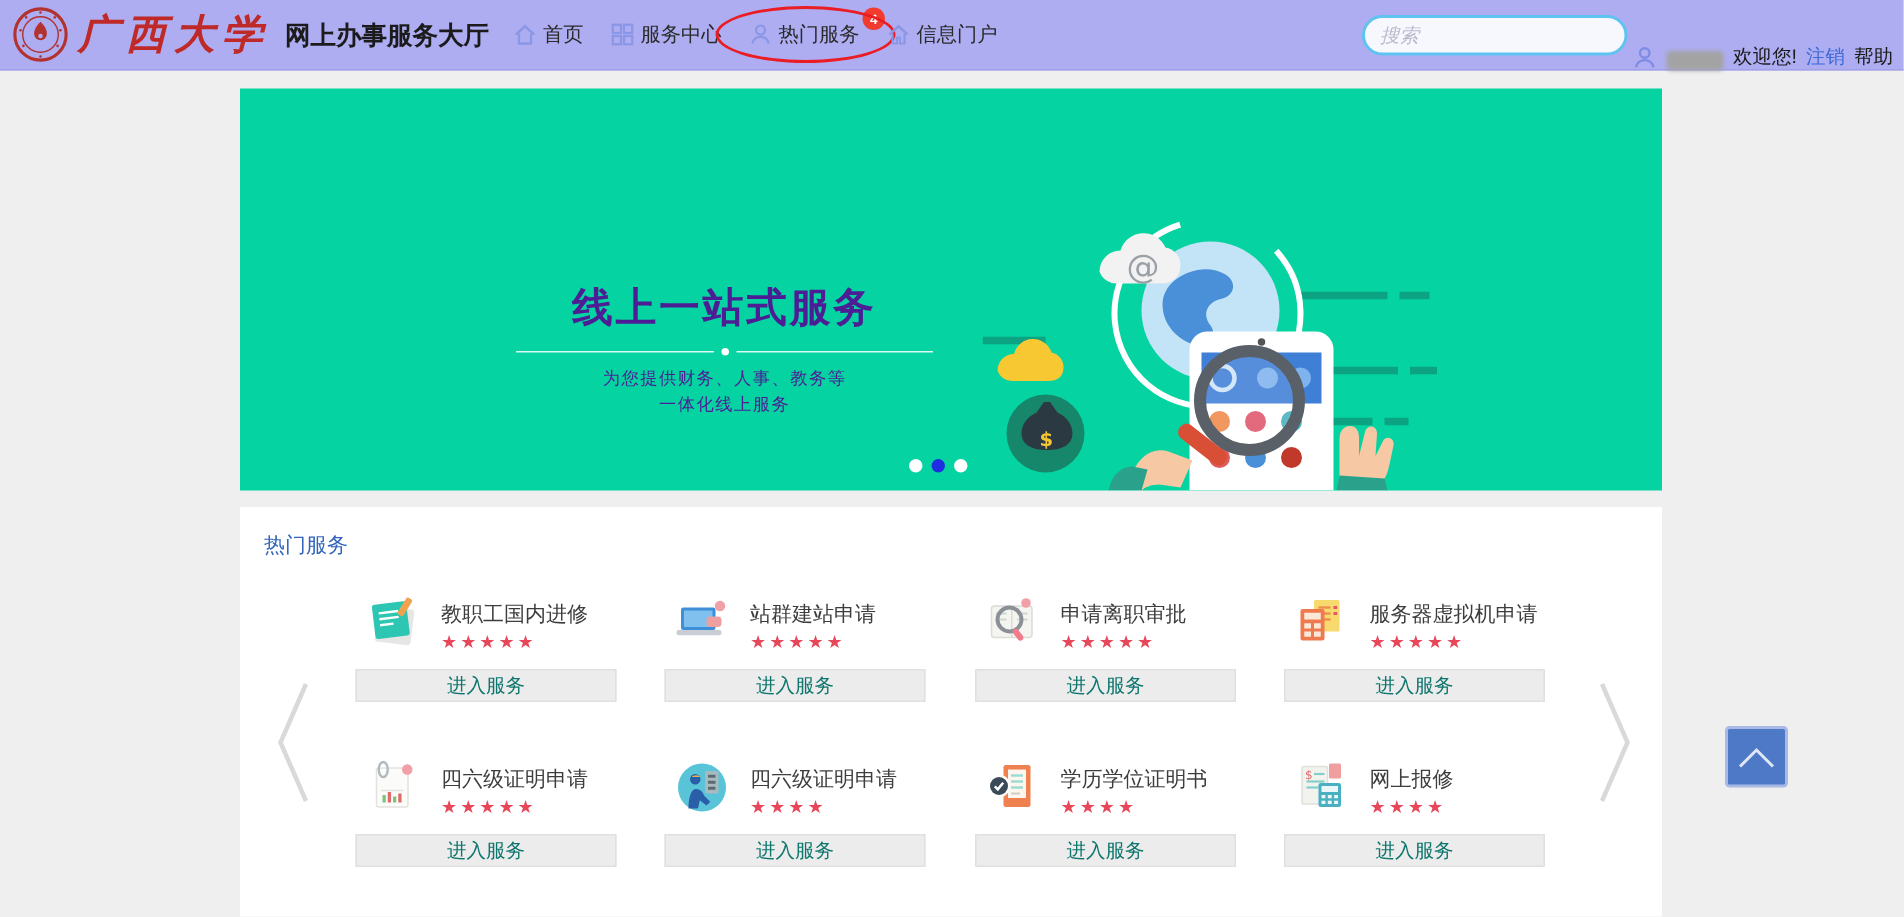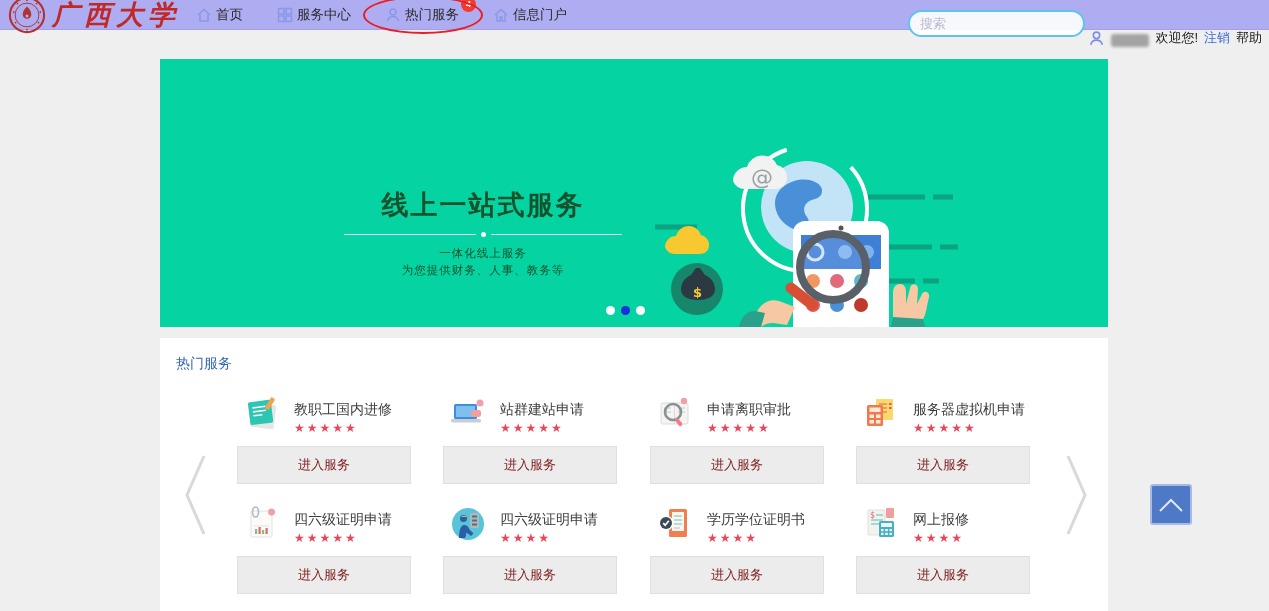--- a/index.html
+++ b/index.html
@@ -1,69 +1,69 @@
 <!DOCTYPE html>
 <html><head>
 <meta charset="utf-8">
 <style>
   * { margin:0; padding:0; box-sizing:border-box; }
   html,body { width:1269px; height:611px; overflow:hidden; background:#efefef;
     font-family:"Liberation Sans","DejaVu Sans",sans-serif; }
 
   
-  .header { position:absolute; left:0; top:0; width:1269px; height:30px;
+  .header { position:absolute; left:0; top:0; width:1269px; height:47px;
     background:#aeadf2; display:flex; align-items:center; border-bottom:1px solid #a2a1e8; }
   .seal { width:38px; height:38px; margin-left:8px; flex:0 0 auto; }
   .uni-name { font-family:"DejaVu Serif","Liberation Serif",serif; font-style:italic; font-weight:bold;
     color:#bf2a28; font-size:27px; letter-spacing:5px; margin-left:6px; white-space:nowrap; }
   .portal-title { font-size:17px; font-weight:bold; color:#1b1b1b; margin-left:10px; white-space:nowrap; }
-  .nav { display:flex; align-items:center; margin-left:16px; gap:34px; }
+  .nav { display:flex; align-items:center; margin-left:16px; gap:18px; }
   .nav-item { display:flex; align-items:center; gap:4px; font-size:13.5px; color:#2a2a2a;
     cursor:pointer; white-space:nowrap; position:relative; }
   .nav-item svg { display:block; }
   .nav-badge { position:absolute; right:-17px; top:-9px; width:15px; height:15px; border-radius:50%;
     background:#f03b2e; color:#fff; font-size:9px; font-weight:bold; display:flex;
     align-items:center; justify-content:center; }
   .annot-ellipse { position:absolute; left:-22px; top:-10px; width:calc(100% + 46px); height:38px;
     border:2px solid #ea1c24; border-radius:50%; pointer-events:none; }
   .search-wrap { position:absolute; left:908px; top:10px; width:177px; height:27px;
     border:2px solid #5fc3ef; border-radius:14px; background:rgba(255,255,255,.9);
     display:flex; align-items:center; padding:0 8px 0 10px; }
-  .search-input { flex:1; border:none; outline:none; background:transparent; font-size:13px; color:#0f172a; }
+  .search-input { flex:1; border:none; outline:none; background:transparent; font-size:13px; color:#0f172a;font-style:italic; }
   .search-input::placeholder { color:#b9b9cc; }
   .user-area { position:absolute; right:7px; top:0; height:47px; display:flex; align-items:flex-end; gap:6px; }
   .redacted { width:38px; height:13px; background:#a3a3a3; border-radius:3px; filter:blur(1.5px); }
   .welcome { font-size:13px; color:#1a1a1a; }
   .link-logout { font-size:13px; color:#3f6ad8; cursor:pointer; }
   .link-help { font-size:13px; color:#1a1a1a; cursor:pointer; }
 
   
   .banner { position:absolute; left:160px; top:59px; width:948px; height:268px;
     background:#05d3a1; overflow:hidden; }
-  .banner-text { position:absolute; left:178px; top:128px; width:290px; text-align:center; color:#14532d; }
+  .banner-text { position:absolute; left:178px; top:128px; width:290px; text-align:center; color:#4c1d95; }
   .banner-headline { font-size:27px; font-weight:bold; letter-spacing:2px; white-space:nowrap; }
   .banner-divider { display:flex; align-items:center; margin:9px 6px 8px 6px; }
   .banner-divider .line { flex:1; height:1px; background:rgba(255,255,255,.85); }
   .banner-divider .dot { width:5px; height:5px; border-radius:50%; background:#fff; margin:0 5px; }
   .banner-sub { font-size:11.5px; line-height:17px; letter-spacing:1px; }
   .carousel-dots { position:absolute; left:446px; bottom:12px; display:flex; gap:6px; }
   .cdot { width:9px; height:9px; border-radius:50%; background:#fff; cursor:pointer; }
   .cdot.active { background:#1e2de0; }
   .illus { position:absolute; left:495px; top:70px; }
 
   
   .panel { position:absolute; left:160px; top:338px; width:948px; height:273px; background:#fff; }
   .panel-title { position:absolute; left:16px; top:17px; font-size:14px; color:#3366bb;font-family:Liberation Mono, monospace; }
   .card { position:absolute; width:180px; height:130px; }
-  .card-head { display:flex; align-items:flex-start; gap:13px; padding-left:6px; }
+  .card-head { display:flex; align-items:center; gap:13px; padding-left:6px; }
   .svc-icon { width:38px; height:38px; flex:0 0 auto; }
   .svc-name { font-size:14px; color:#3d3d3d; margin-top:6px; white-space:nowrap; cursor:pointer; }
   .svc-stars { font-size:12px; color:#e8475a; letter-spacing:2px; margin-top:2px; }
-  .enter-btn { position:absolute; left:0; top:51px; width:174px; height:38px;
-    background:#ececec; border:1px solid #e0e0e0; font-size:13px; color:#7f1d1d;
+  .enter-btn { position:absolute; left:0; top:51px; width:174px; height:22px;
+    background:#ececec; border:1px solid #e0e0e0; font-size:13px; color:#0f766e;
     font-family:inherit; cursor:pointer; }
   .c1 { left:77px; }  .c2 { left:283px; } .c3 { left:490px; } .c4 { left:696px; }
   .r1 { top:57px; }   .r2 { top:167px; }
 
   
   .arrow { position:absolute; top:453px; cursor:pointer; }
   .arrow-left { left:182px; }
   .arrow-right { left:1064px; }
   .back-top { position:absolute; left:1150px; top:484px; width:42px; height:41px;
     background:#4d79c7; border:2px solid #a9b9e6; border-radius:3px; cursor:pointer;
@@ -83,20 +83,21 @@
         <circle cx="10" cy="8" r="0.9"></circle>
         <circle cx="30" cy="8" r="0.9"></circle>
       <circle cx="6" cy="17" r="0.9"></circle>
         <circle cx="34" cy="17" r="0.9"></circle>
       <circle cx="8" cy="28" r="0.9"></circle>
         <circle cx="32" cy="28" r="0.9"></circle>
         <circle cx="20" cy="35.5" r="0.9"></circle>
     </g>
   </svg>
   <span class="uni-name">广西大学</span>
+  <span class="portal-title">网上办事服务大厅</span>
 
   <div class="nav">
     <div class="nav-item">
       <svg width="16" height="16" viewBox="0 0 16 16">
         <path d="M2 8 8 2.5 14 8" fill="none" stroke="#8a97e6" stroke-width="1.6"></path>
         <path d="M4 7.5V14h8V7.5" fill="none" stroke="#8a97e6" stroke-width="1.6"></path>
       </svg>
       <span>首页</span>
     </div>
     <div class="nav-item">
@@ -149,22 +150,22 @@
 </div>
 
 <div class="banner">
   <div class="banner-text">
     <div class="banner-headline">线上一站式服务</div>
     <div class="banner-divider">
       <span class="line"></span>
         <span class="dot"></span>
         <span class="line"></span>
     </div>
+    <div class="banner-sub">为您提供财务、人事、教务等</div>
     <div class="banner-sub">一体化线上服务</div>
-    <div class="banner-sub">为您提供财务、人事、教务等</div>
   </div>
 
   <svg class="illus" width="400" height="198" viewBox="0 0 400 198">
 
     <g stroke="#0aa higher" fill="none"></g>
     <g stroke="#0ba381" stroke-width="5" stroke-linecap="butt">
       <path d="M0 98h42"></path>
         <path d="M212 68h58"></path>
         <path d="M278 68h20"></path>
       <path d="M225 118h52"></path>

